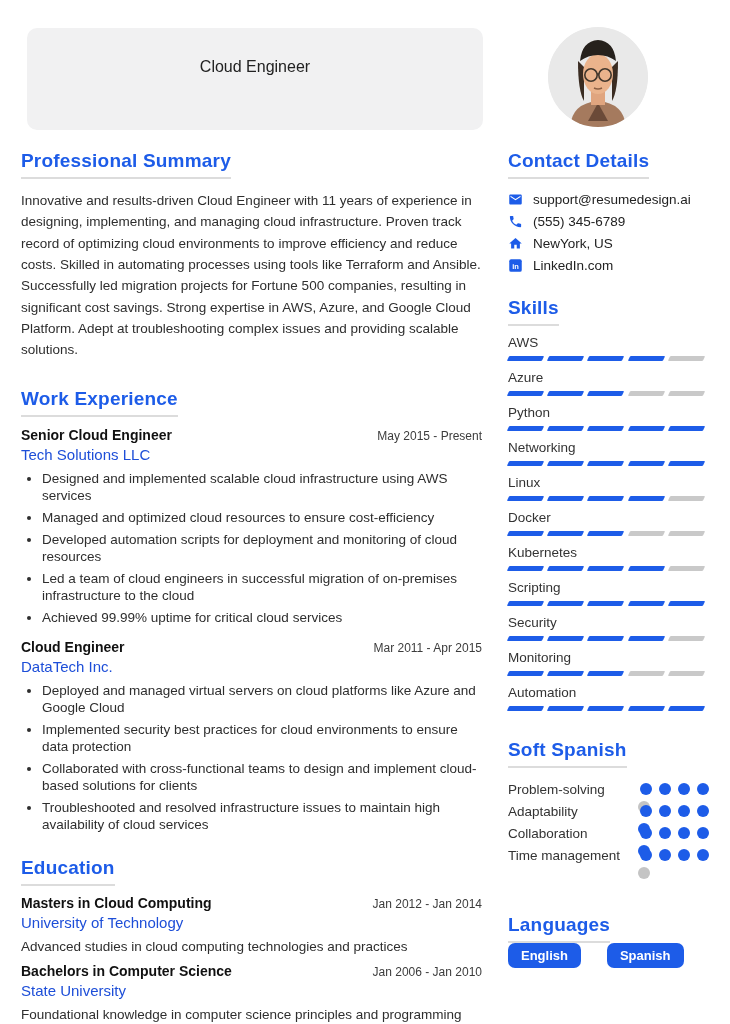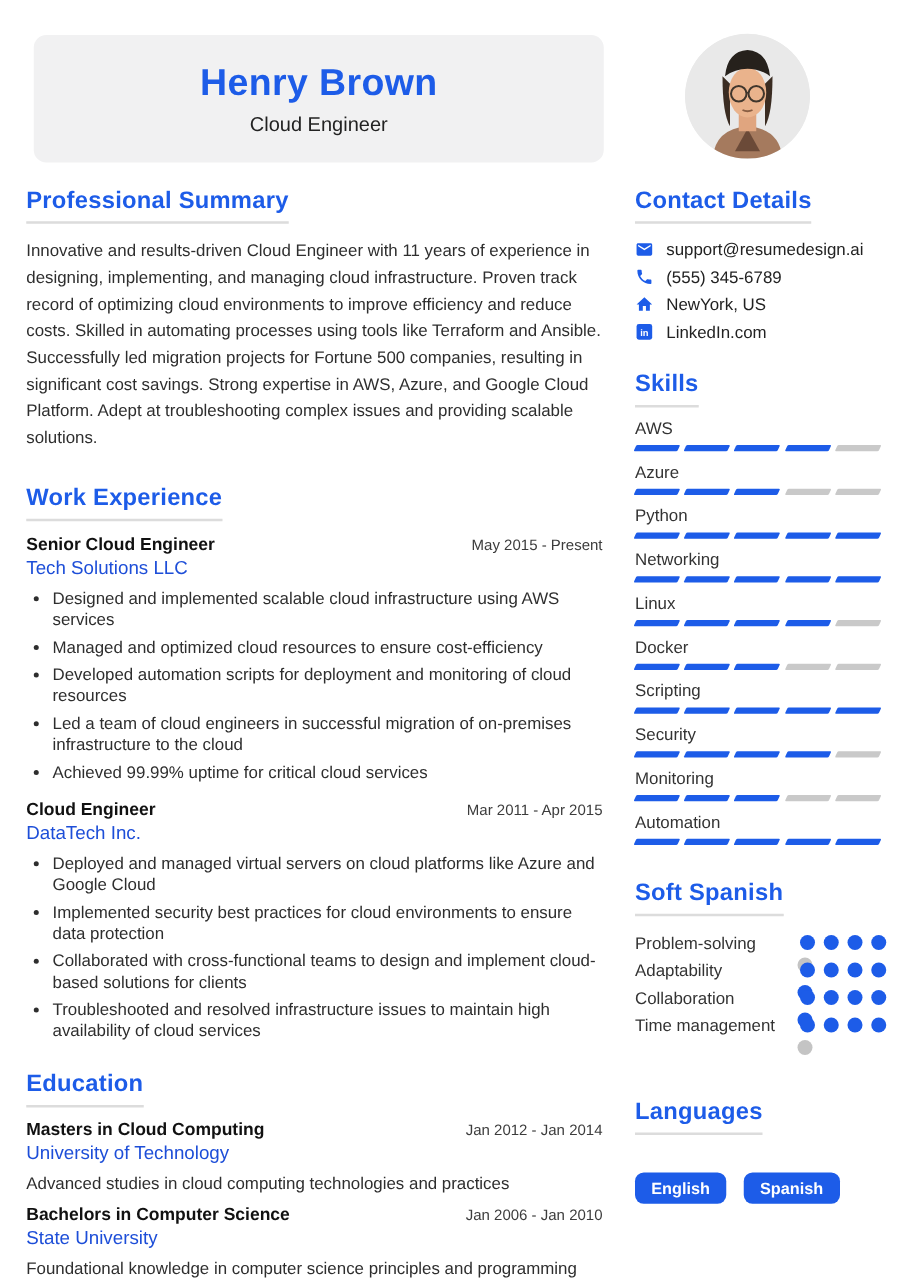--- a/index.html
+++ b/index.html
@@ -58,31 +58,30 @@
   .soft-heading { margin-top:28px; }
   .soft-list { margin-top:12px; }
   .soft-row { position:relative; height:22px; }
   .soft-name { font-size:13.5px; color:#333; line-height:19px; }
   .dots { position:absolute; left:132px; top:3px; width:76px; display:flex; flex-wrap:wrap; gap:10px 7px; }
   .dot { width:12px; height:12px; border-radius:50%; background:var(--dot-empty,#c4c4c4); }
   .dot.filled { background:var(--accent,#1d5ce8); }
   .dot:nth-child(5) { transform:translate(-2px,-4px); }
 
   .lang-heading { margin-top:46px; }
-  .pill-row { margin-top:30px; display:flex; gap:14px; }
+  .pill-row { margin-top:0; display:flex; gap:26px; }
   .pill { background:var(--accent,#1d5ce8); color:#fff; font-size:13px; font-weight:bold;
           padding:6px 13px; border-radius:7px; border:none; line-height:1; cursor:pointer; }
 </style>
 </head>
 <body>
 
 <div class="page">
 
   <div class="header-card">
-    <div class="name">Henry Brown</div>
     <div class="job-title">Cloud Engineer</div>
   </div>
   <div class="avatar">
     <svg viewBox="0 0 100 100" width="100" height="100">
       <circle cx="50" cy="50" r="50" fill="#e9e9e9"></circle>
       <path d="M22 100 Q24 76 50 74 Q76 76 78 100 Z" fill="#a57a5e"></path>
       <path d="M40 94 L50 76 L60 94 Z" fill="#6b4a38"></path>
       <path d="M30 34 Q30 64 36 74 L36 40 Z" fill="#3a2c22"></path>
       <path d="M70 34 Q70 64 64 74 L64 40 Z" fill="#3a2c22"></path>
       <rect x="43" y="62" width="14" height="16" fill="#e0a57f"></rect>
@@ -245,20 +244,30 @@
           <div class="skill-name">Docker</div>
           <div class="bar">
             <span class="seg filled"></span>
             <span class="seg filled"></span>
             <span class="seg filled"></span>
             <span class="seg"></span>
             <span class="seg"></span>
           </div>
         </div>
         <div class="skill">
+          <div class="skill-name">Kubernetes</div>
+          <div class="bar">
+            <span class="seg filled"></span>
+            <span class="seg filled"></span>
+            <span class="seg filled"></span>
+            <span class="seg filled"></span>
+            <span class="seg"></span>
+          </div>
+        </div>
+        <div class="skill">
           <div class="skill-name">Scripting</div>
           <div class="bar">
             <span class="seg filled"></span>
             <span class="seg filled"></span>
             <span class="seg filled"></span>
             <span class="seg filled"></span>
             <span class="seg filled"></span>
           </div>
         </div>
         <div class="skill">

